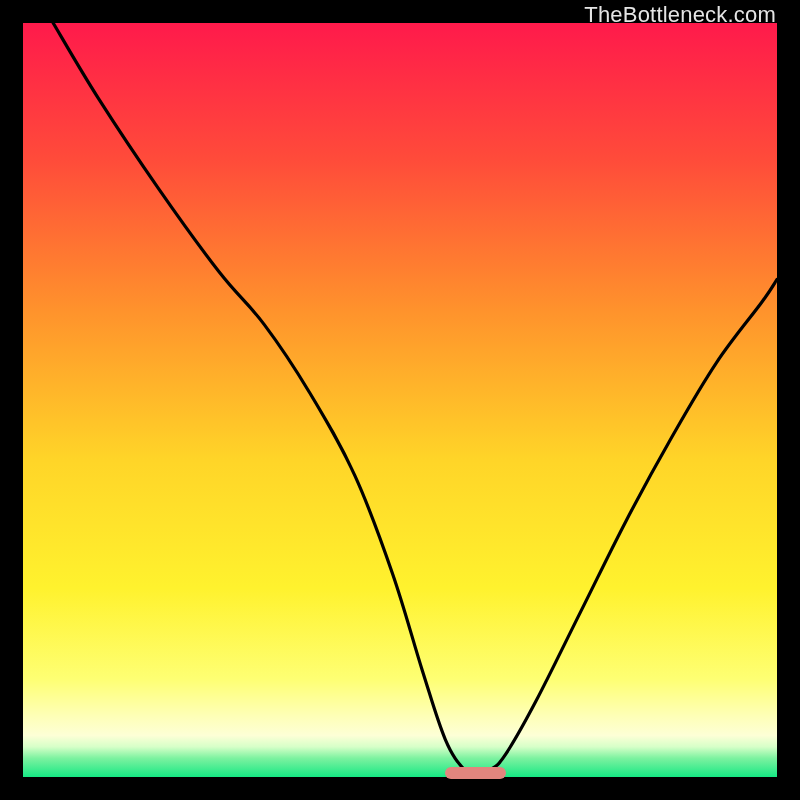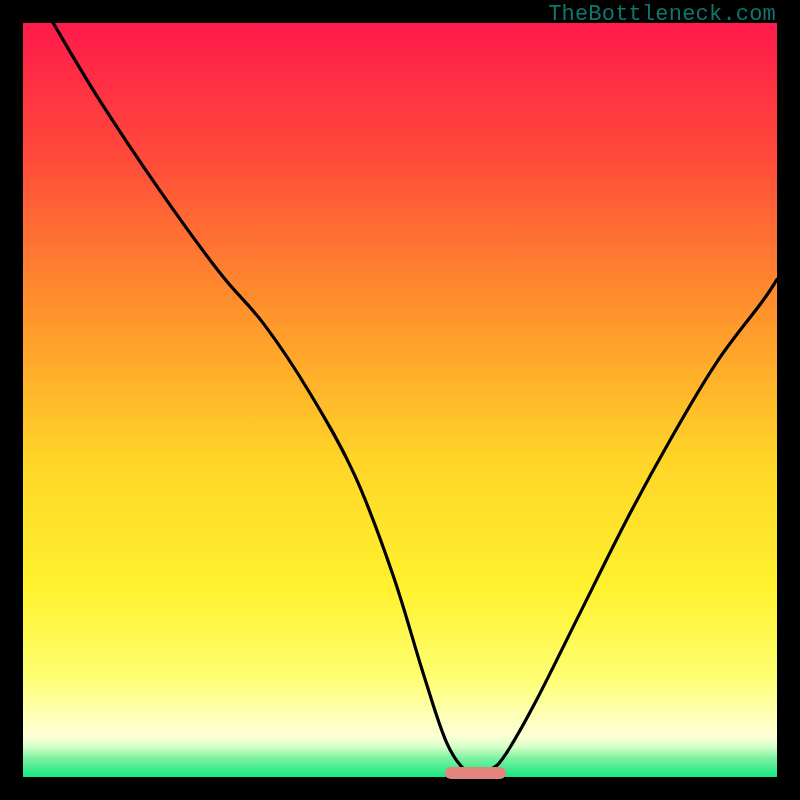--- a/index.html
+++ b/index.html
@@ -24,25 +24,24 @@
     left: 0;
     top: 0;
     width: 754px;
     height: 754px;
     
   }
   .watermark {
     position: absolute;
     top: 2px;
     right: 24px;
-    color: #0f766e;
+    color: #e5e5e5;
     font-size: 22px;
     letter-spacing: 0.2px;
     font-weight: 400;
-    font-family: Liberation Mono, monospace;
   }
   .curve {
     position: absolute;
     left: 23px;
     top: 23px;
     width: 754px;
     height: 754px;
     pointer-events: none;
   }
   .marker {

